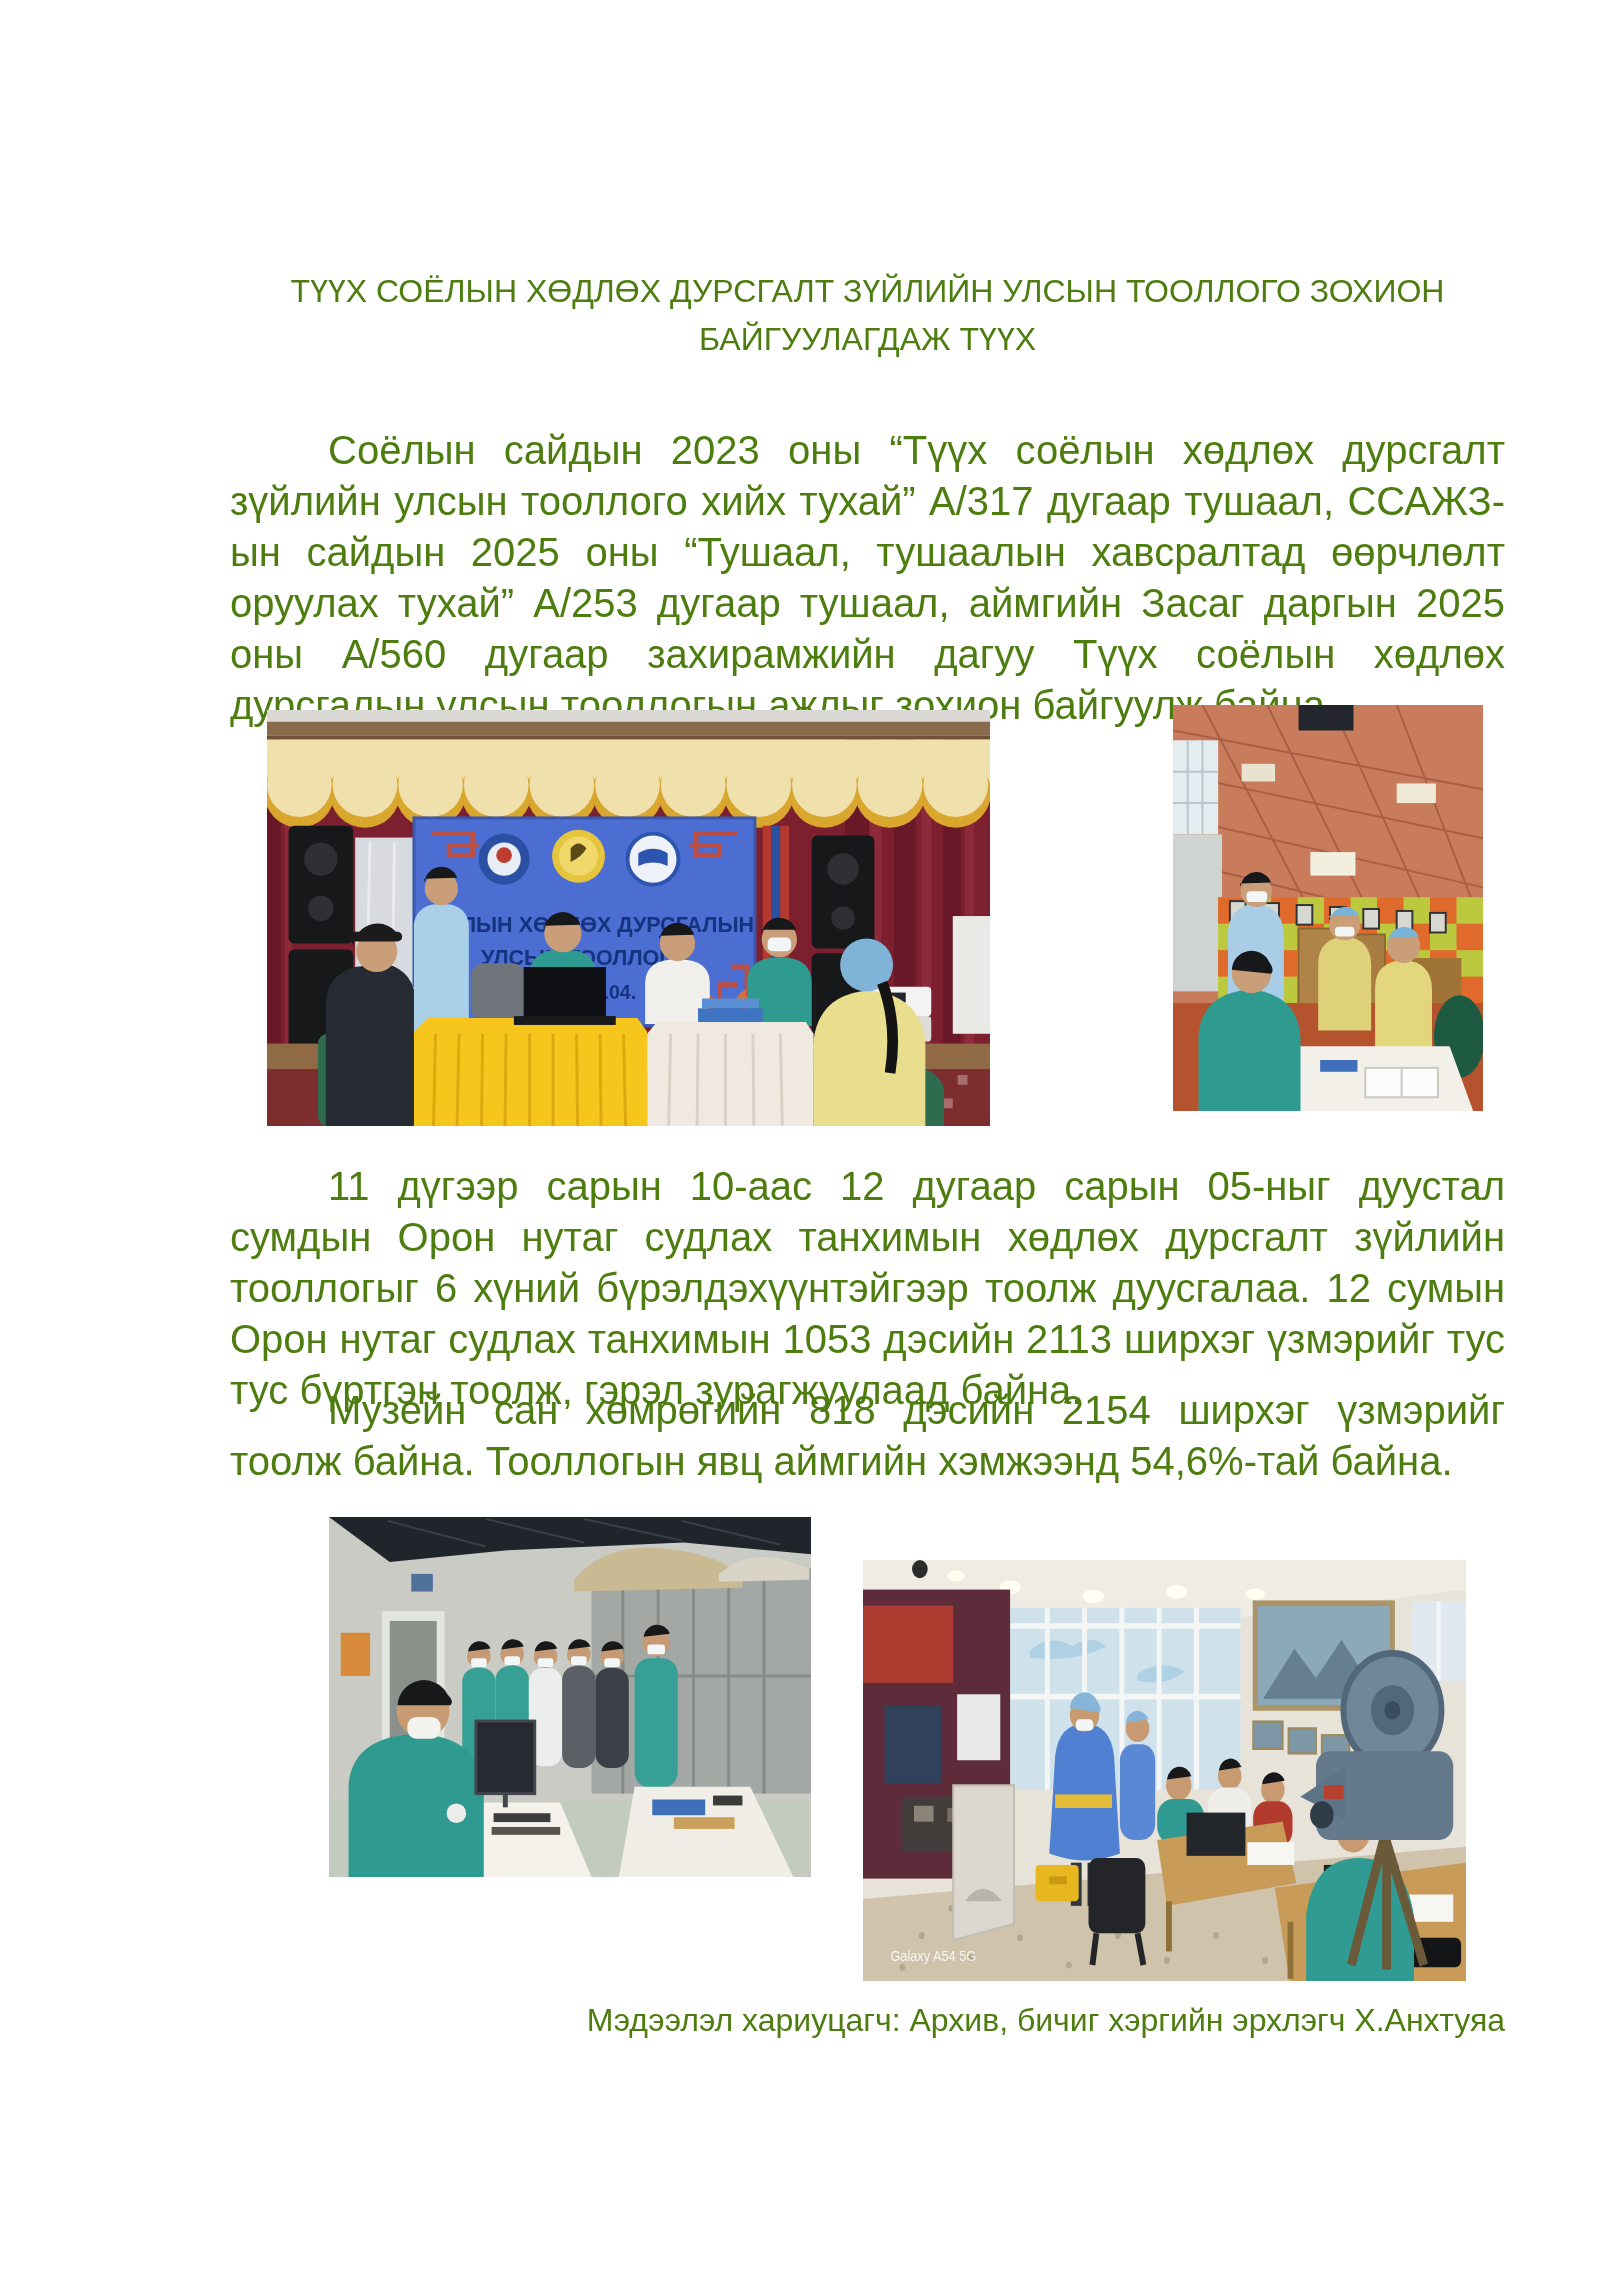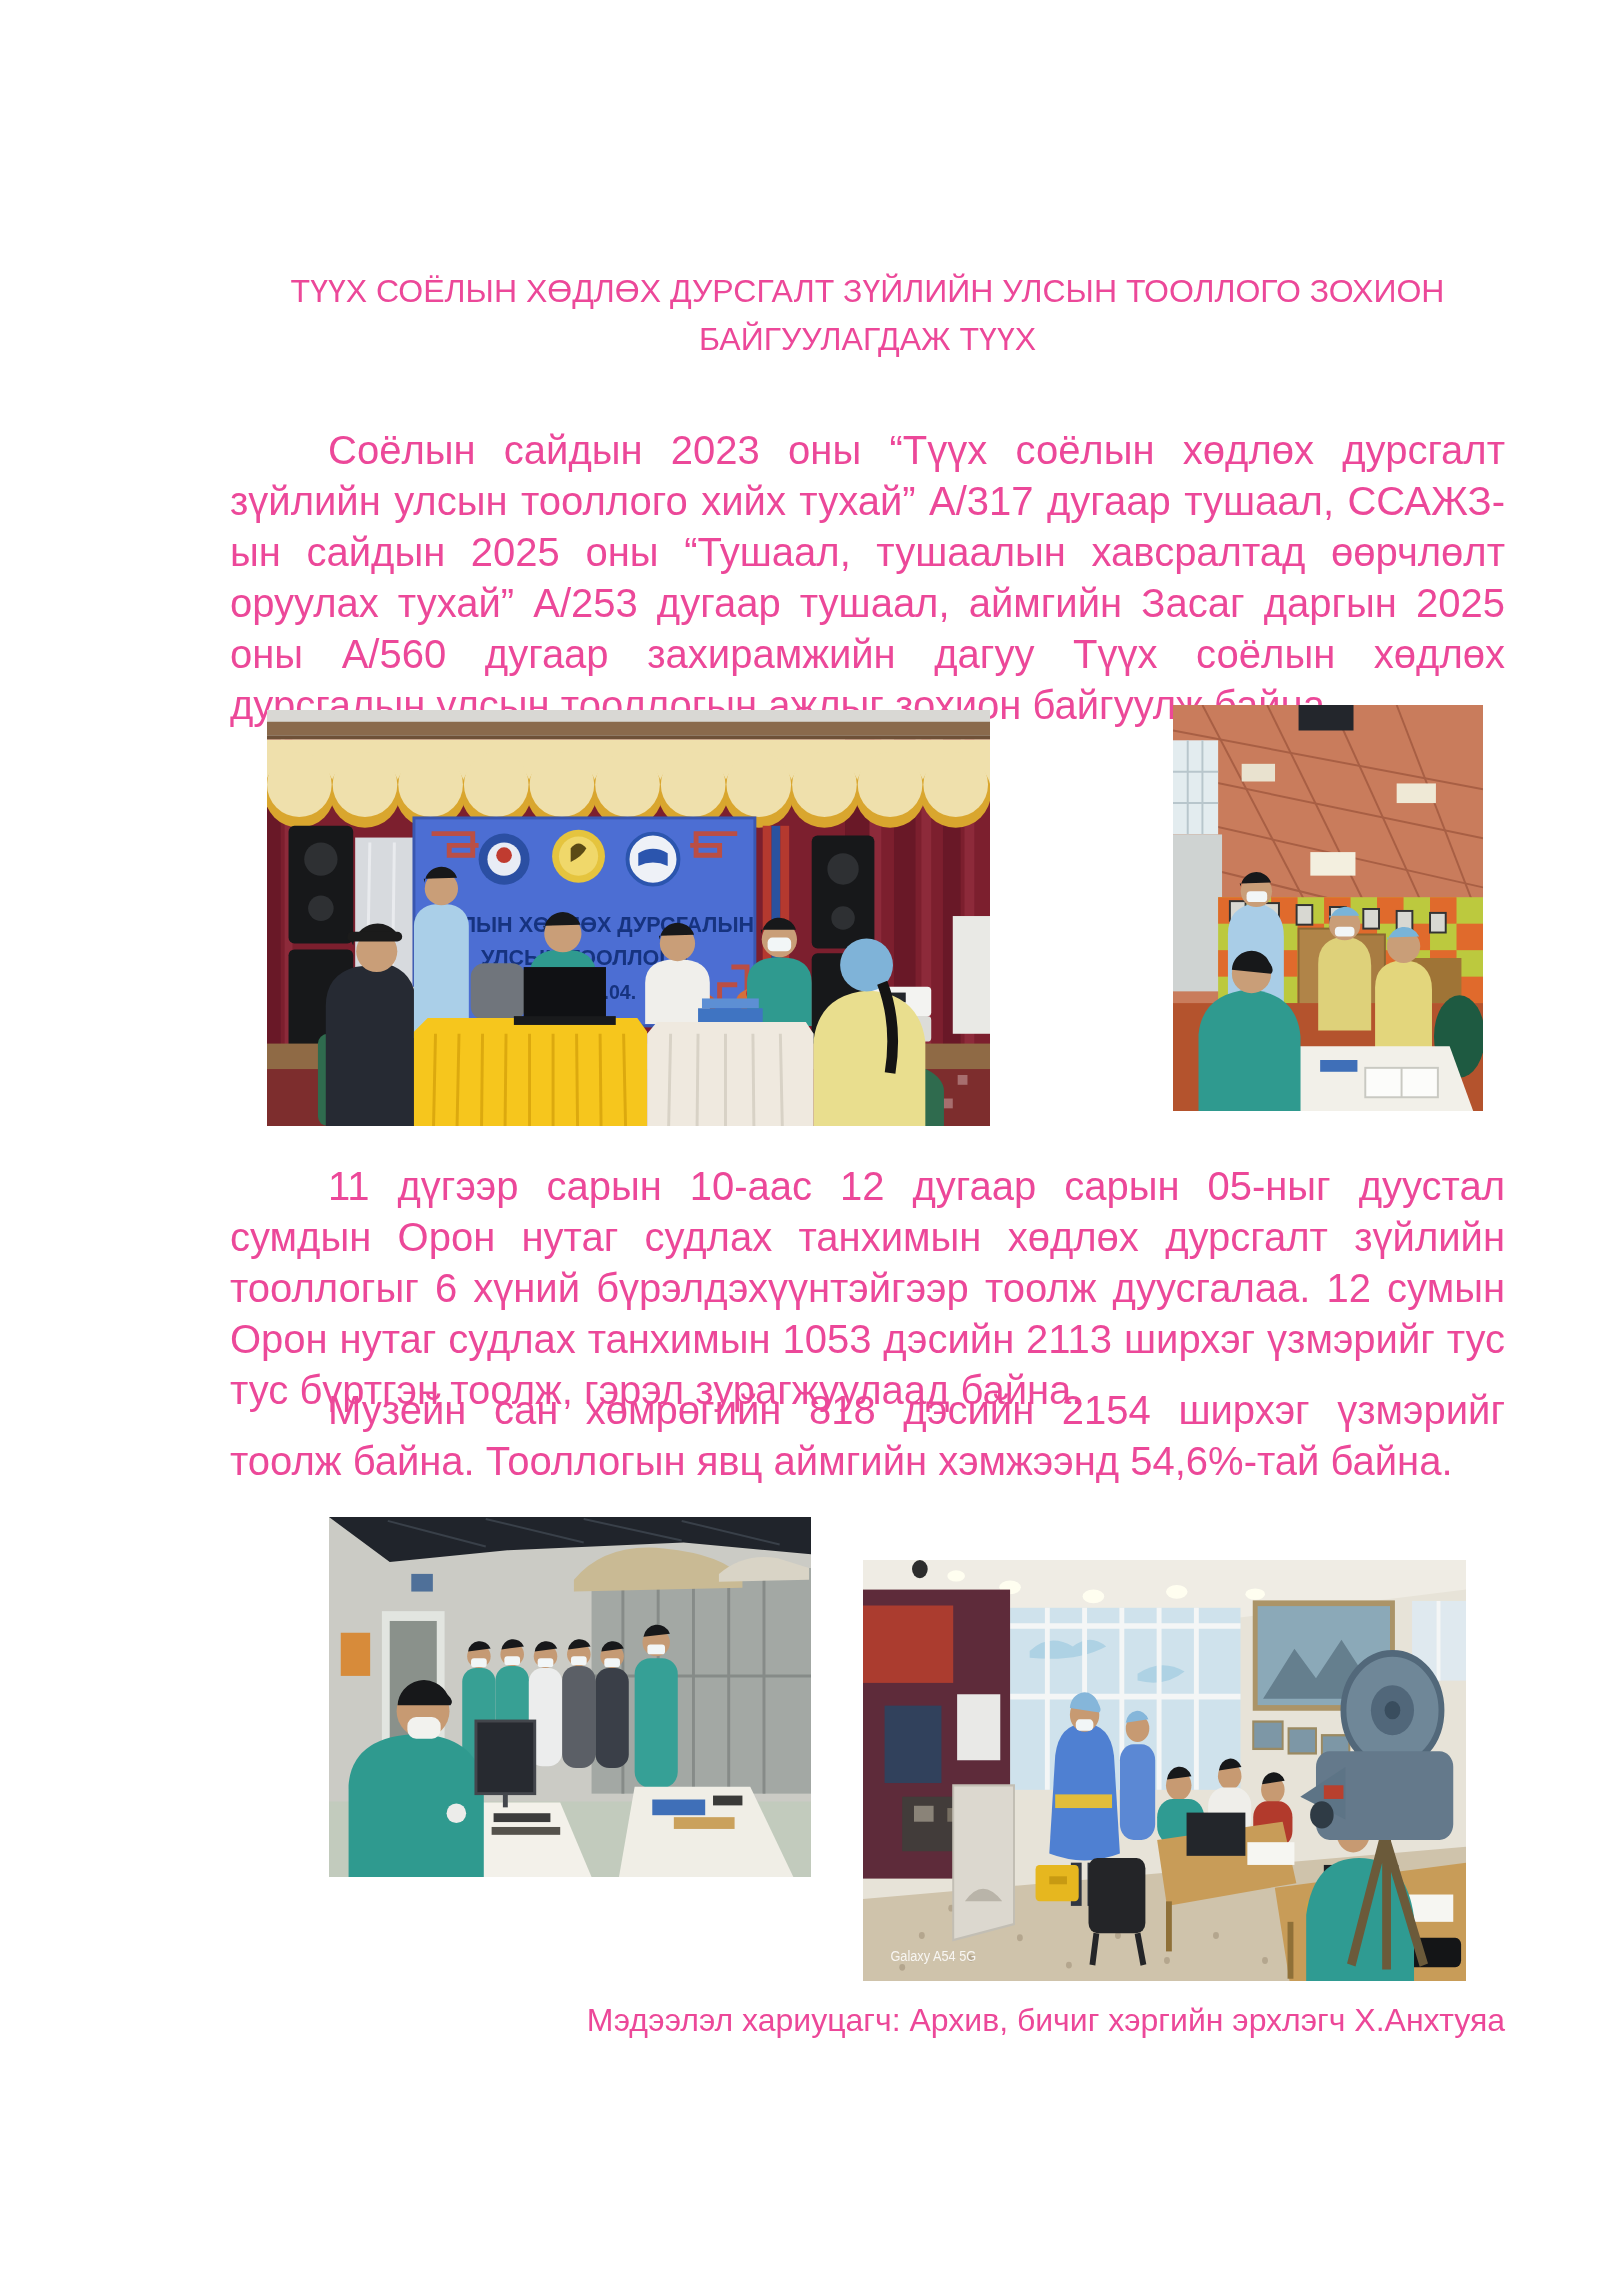--- a/index.html
+++ b/index.html
@@ -2,21 +2,21 @@
 <html><head>
 <meta charset="utf-8">
 <style>
   html,body { margin:0; padding:0; background:#888; }
   .page {
     position:relative;
     width:1621px; height:2293px;
     margin:0 auto;
     background:#ffffff;
     font-family:"Liberation Sans", sans-serif;
-    color:#ec4899;
+    color:#4d7c0f;
     overflow:hidden;
   }
   .title {
     position:absolute; left:230px; top:267px; width:1275px;
     text-align:center; font-size:32px; line-height:48px;
   }
   .doc-text {
     position:absolute; left:230px; width:1275px;
     font-size:40px; line-height:51px;
     text-align:justify; text-indent:98px;

